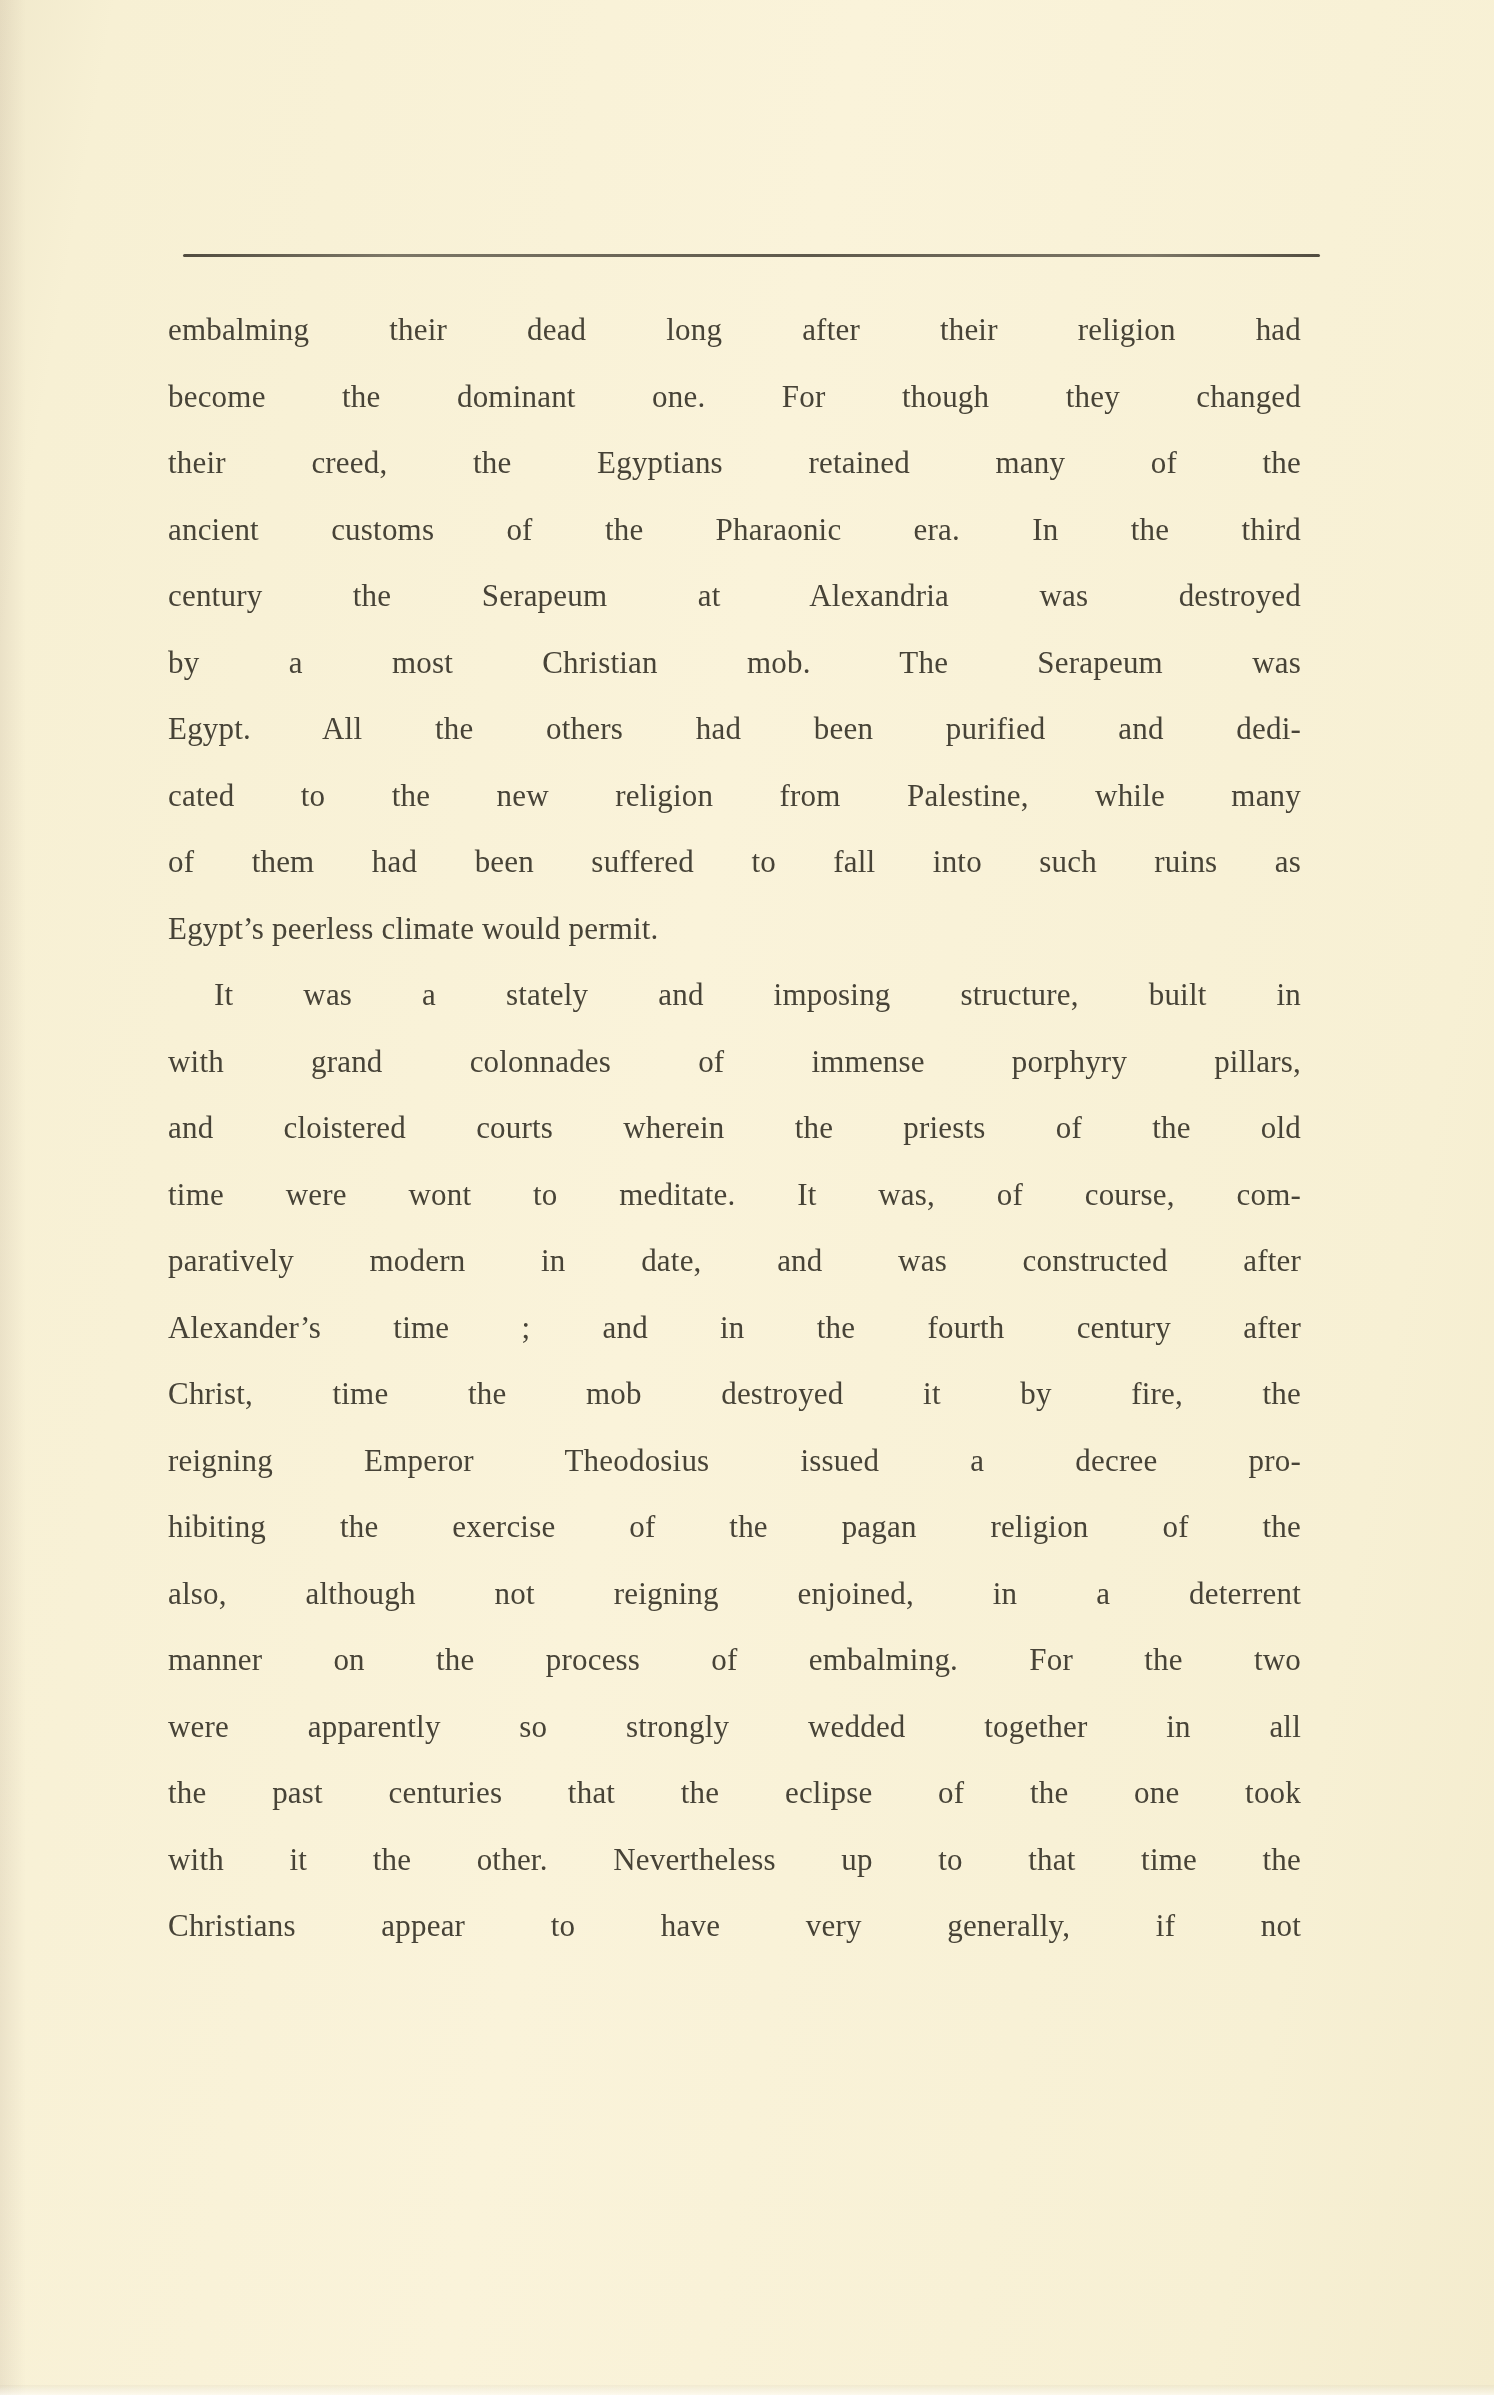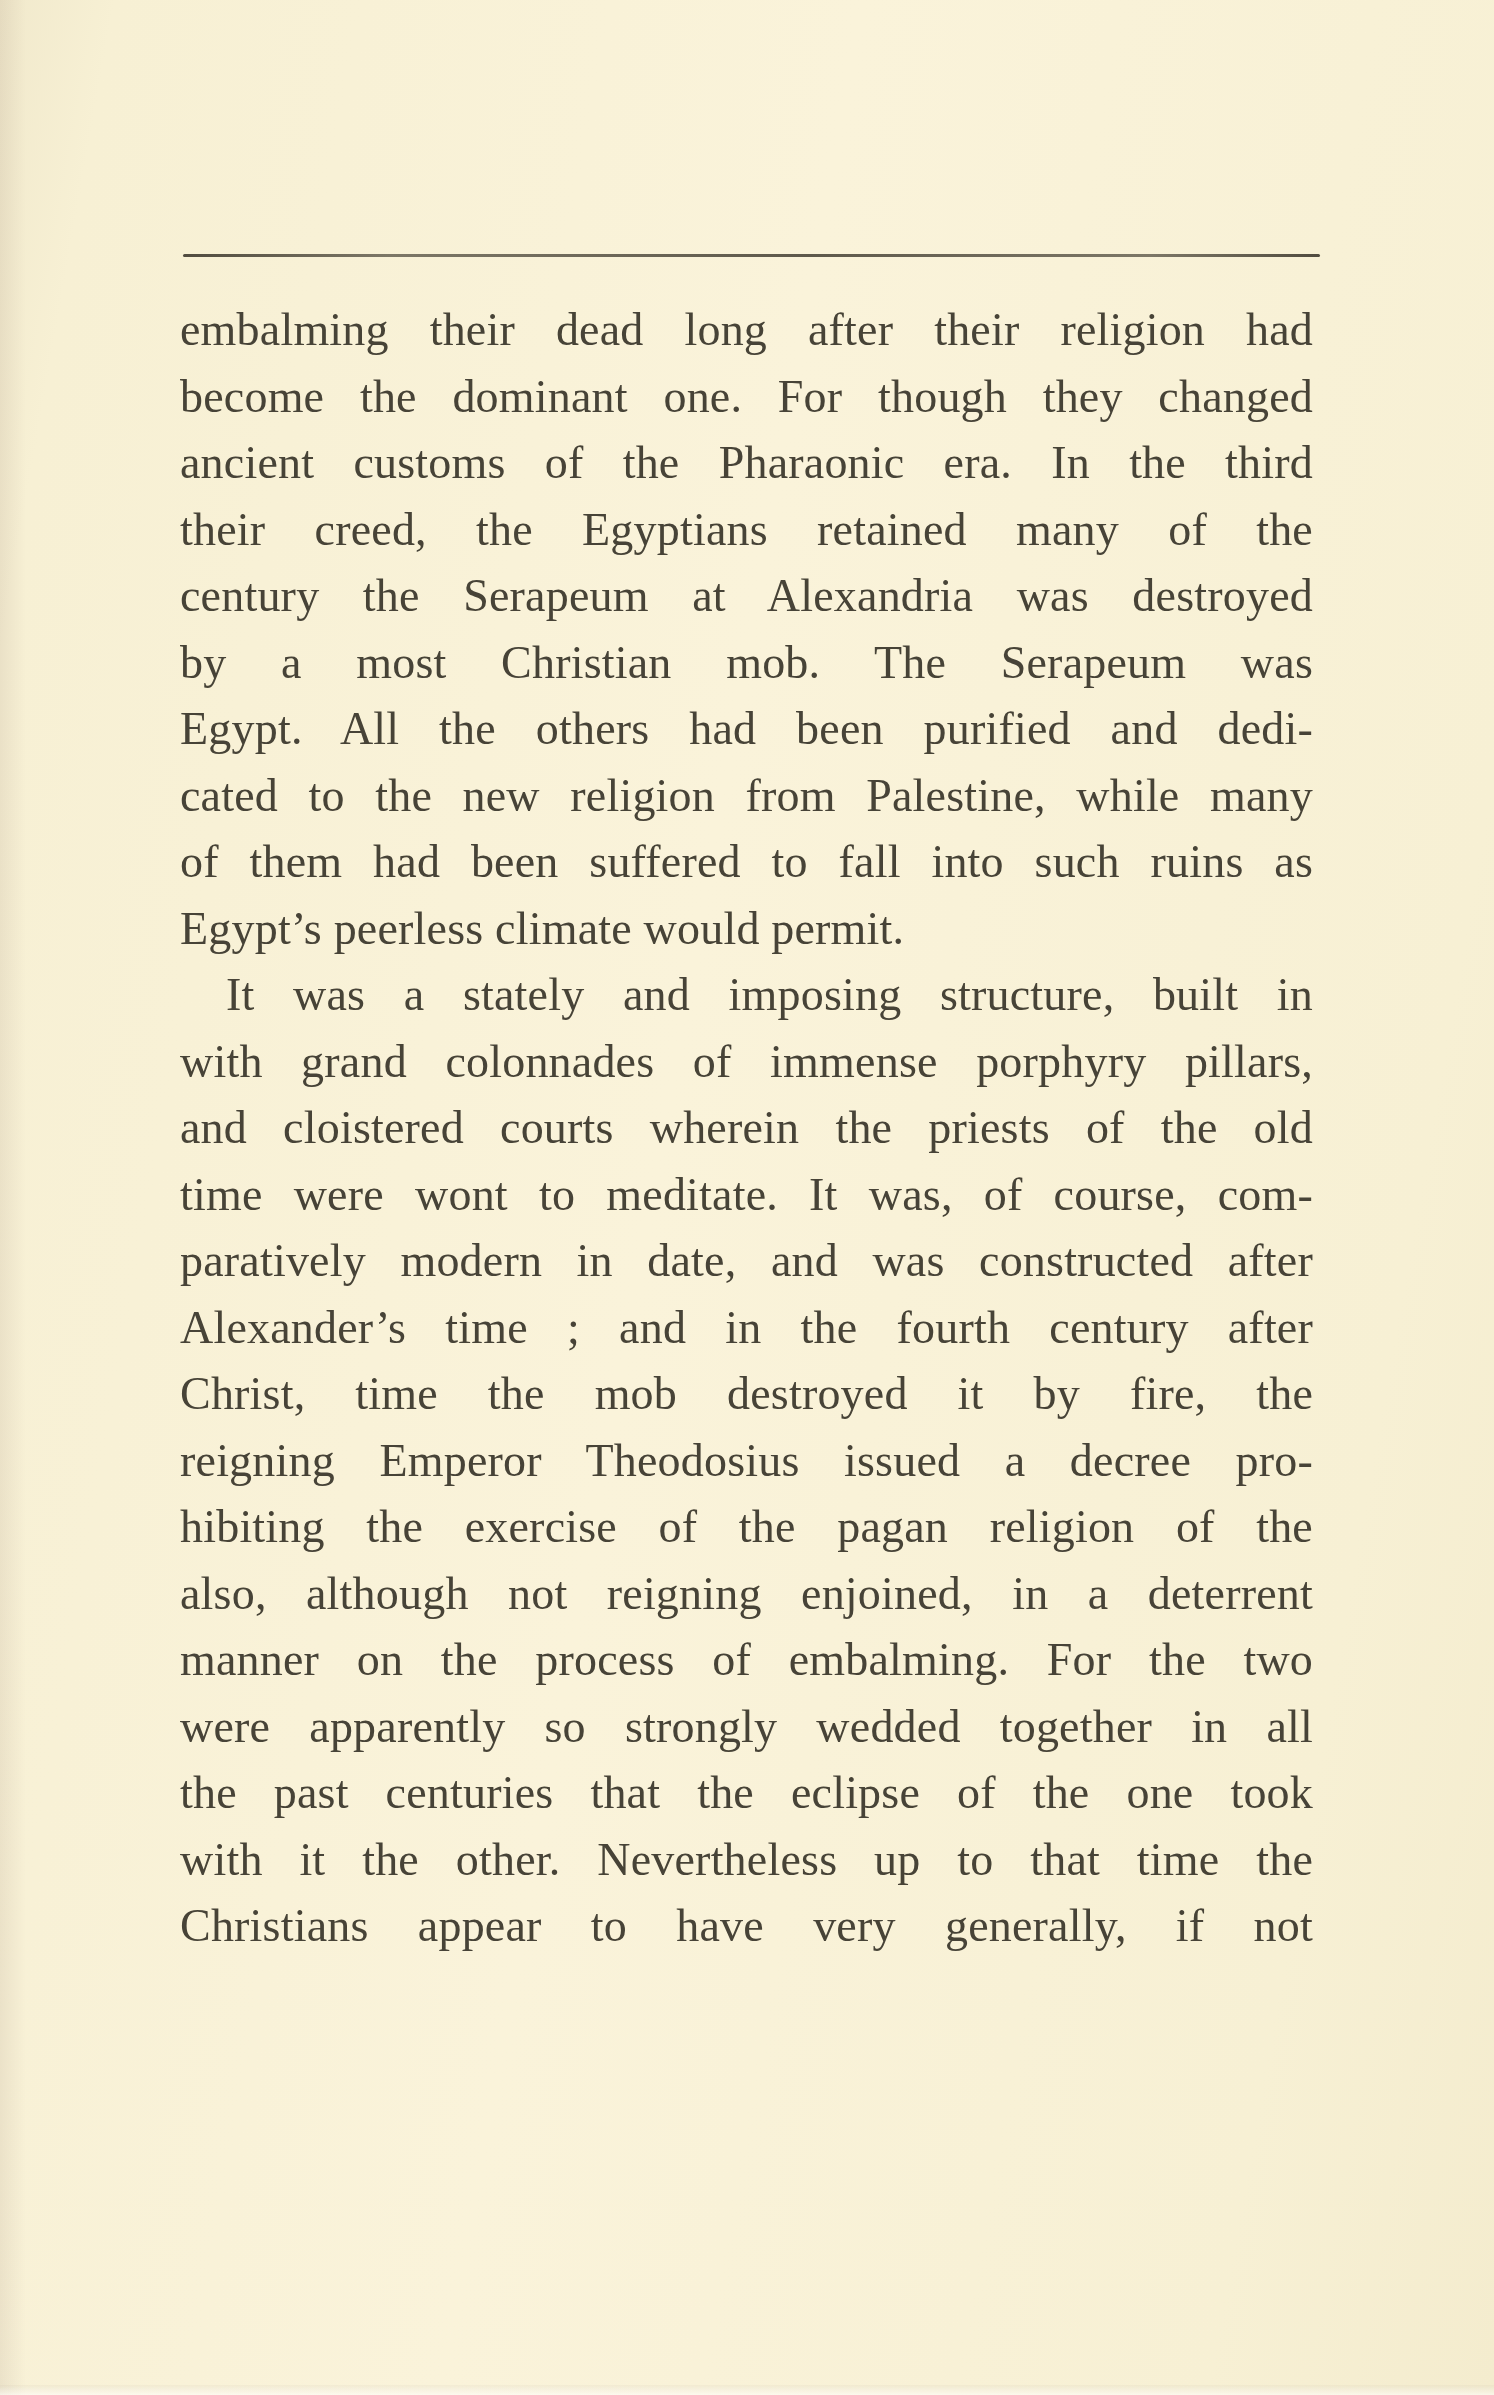--- a/index.html
+++ b/index.html
@@ -63,23 +63,23 @@
     background: linear-gradient(90deg,
       rgba(72,67,55,0.95) 0%,
       rgba(72,67,55,0.70) 18%,
       rgba(72,67,55,0.88) 55%,
       rgba(72,67,55,0.70) 85%,
       rgba(72,67,55,0.95) 100%);
   }
   .page-body {
     position: absolute;
     top: 297px;
-    left: 180px;
+    left: 168px;
     width: 1133px;
-    font-size: 46px;
+    font-size: 31px;
     line-height: 66.5px;
     letter-spacing: 0.2px;
   }
   .line {
     text-align: justify;
     text-align-last: justify;
     min-height: 66.5px;
   }
   .line.plain {
     text-align: left;
@@ -94,22 +94,22 @@
 
 <div class="page">
   <div class="edge-shade-left"></div>
 
 
   <div class="rule"></div>
 
   <main class="page-body">
       <div class="line justify">embalming their dead long after their religion had</div>
       <div class="line justify">become the dominant one. For though they changed</div>
+      <div class="line justify">their creed, the Egyptians retained many of the</div>
       <div class="line justify">ancient customs of the Pharaonic era. In the third</div>
-      <div class="line justify">their creed, the Egyptians retained many of the</div>
       <div class="line justify">century the Serapeum at Alexandria was destroyed</div>
       <div class="line justify">by a most Christian mob. The Serapeum was</div>
       <div class="line justify">Egypt. All the others had been purified and dedi-</div>
       <div class="line justify">cated to the new religion from Palestine, while many</div>
       <div class="line justify">of them had been suffered to fall into such ruins as</div>
       <div class="line plain">Egypt’s peerless climate would permit.</div>
       <div class="line justify-indent">It was a stately and imposing structure, built in</div>
       <div class="line justify">with grand colonnades of immense porphyry pillars,</div>
       <div class="line justify">and cloistered courts wherein the priests of the old</div>
       <div class="line justify">time were wont to meditate. It was, of course, com-</div>

